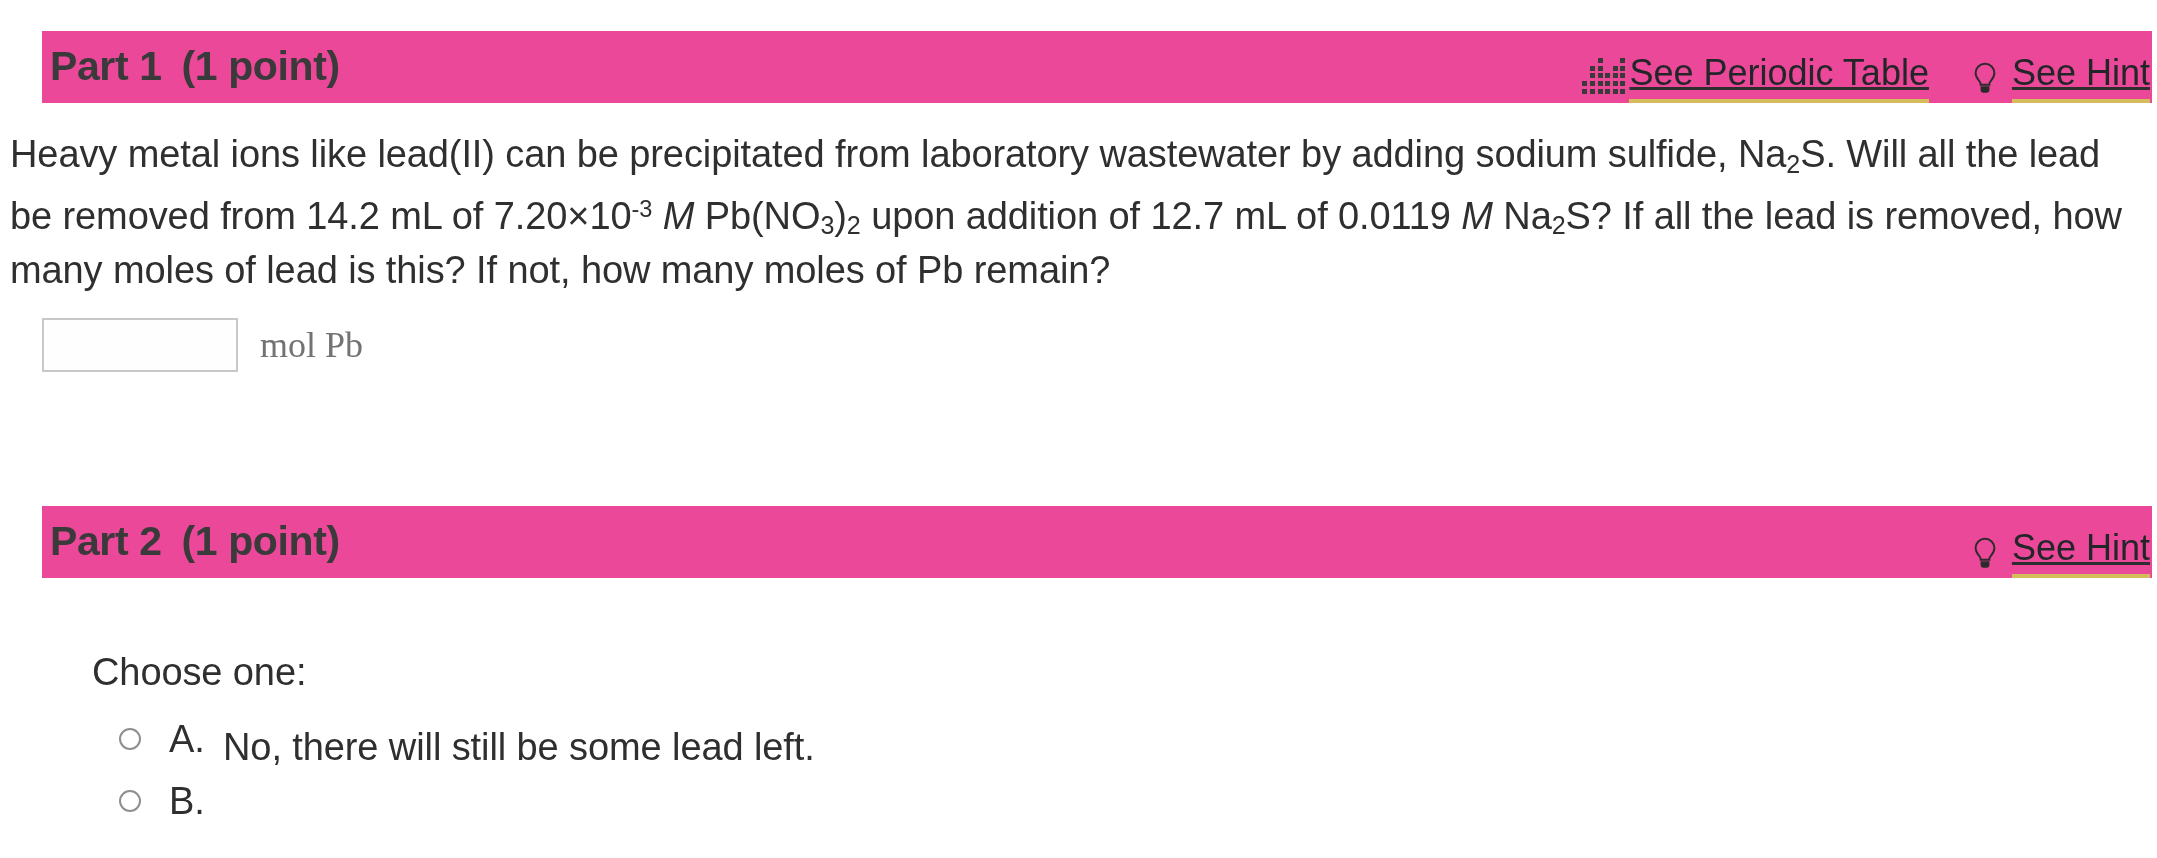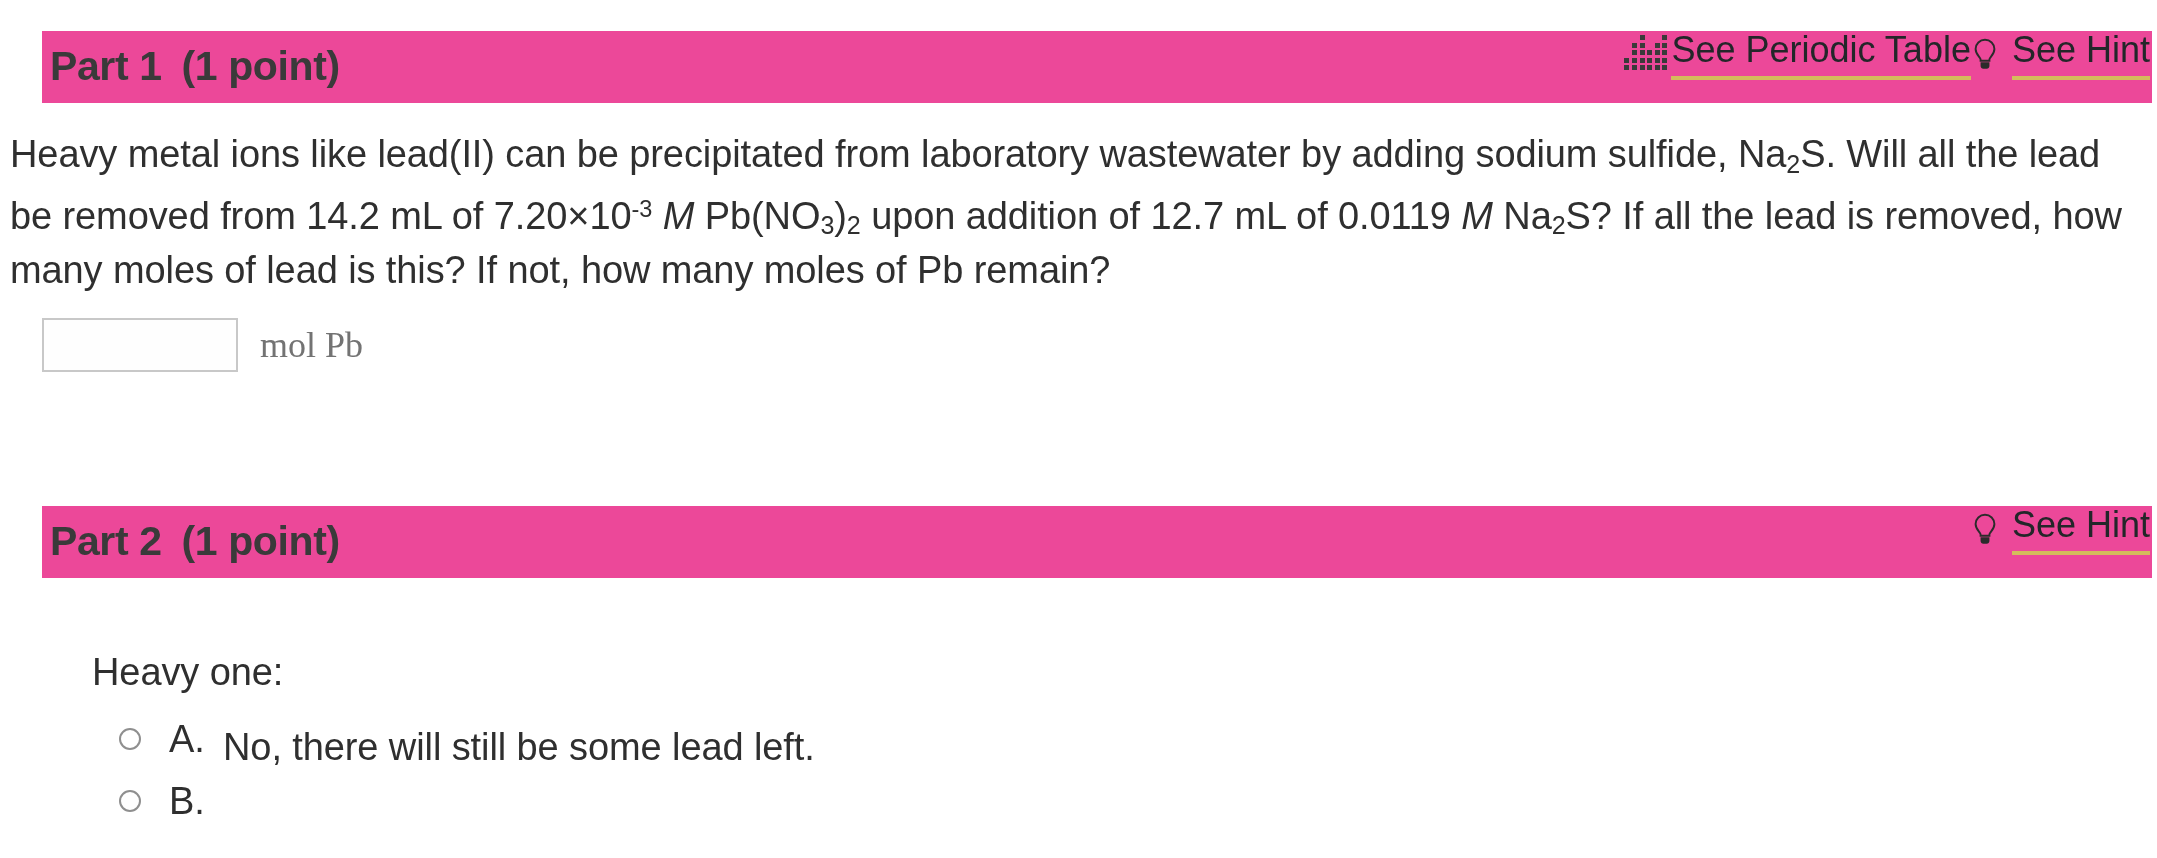--- a/index.html
+++ b/index.html
@@ -49,22 +49,24 @@
     white-space: nowrap;
   }
   .part-title .pt-num { margin-right: 20px; }
 
   .header-links {
     position: absolute;
     right: 0px;
     top: 0;
     height: 72px;
     display: flex;
-    align-items: flex-start;
+    align-items: flex-end;
+    gap: 42px;
     padding-right: 2px;
+    text-decoration: underline;
   }
 
   .header-link {
     display: flex;
     align-items: center;
     gap: 13px;
     cursor: pointer;
     white-space: nowrap;
   }
   .header-link .link-text {
@@ -267,21 +269,21 @@
             <path d="M12 1.6c-4.6 0-8.3 3.6-8.3 8.1 0 3.1 1.7 5.3 3.1 7 .7.9 1.3 1.6 1.3 2.3v1.1h7.8v-1.1c0-.7.6-1.4 1.3-2.3 1.4-1.7 3.1-3.9 3.1-7 0-4.5-3.7-8.1-8.3-8.1z" fill="none" stroke="#2b2b2b" stroke-width="1.7"></path>
             <path d="M8.1 21.5h7.8v3.2c0 1.3-1.1 2.4-2.4 2.4h-3c-1.3 0-2.4-1.1-2.4-2.4z" fill="#2b2b2b"></path>
           </svg>
         </span>
         <span class="link-text">See Hint</span>
       </div>
     </div>
   </div>
 
   <div class="choose-block">
-    <div class="choose-label">Heavy one:</div>
+    <div class="choose-label">Choose one:</div>
 
     <div class="choices">
 
       <div class="choice-row">
         <span class="radio"></span>
         <span class="choice-letter">A.</span>
         <span class="choice-text">No, there will still be some lead left.</span>
       </div>
 
       <div class="choice-row">

